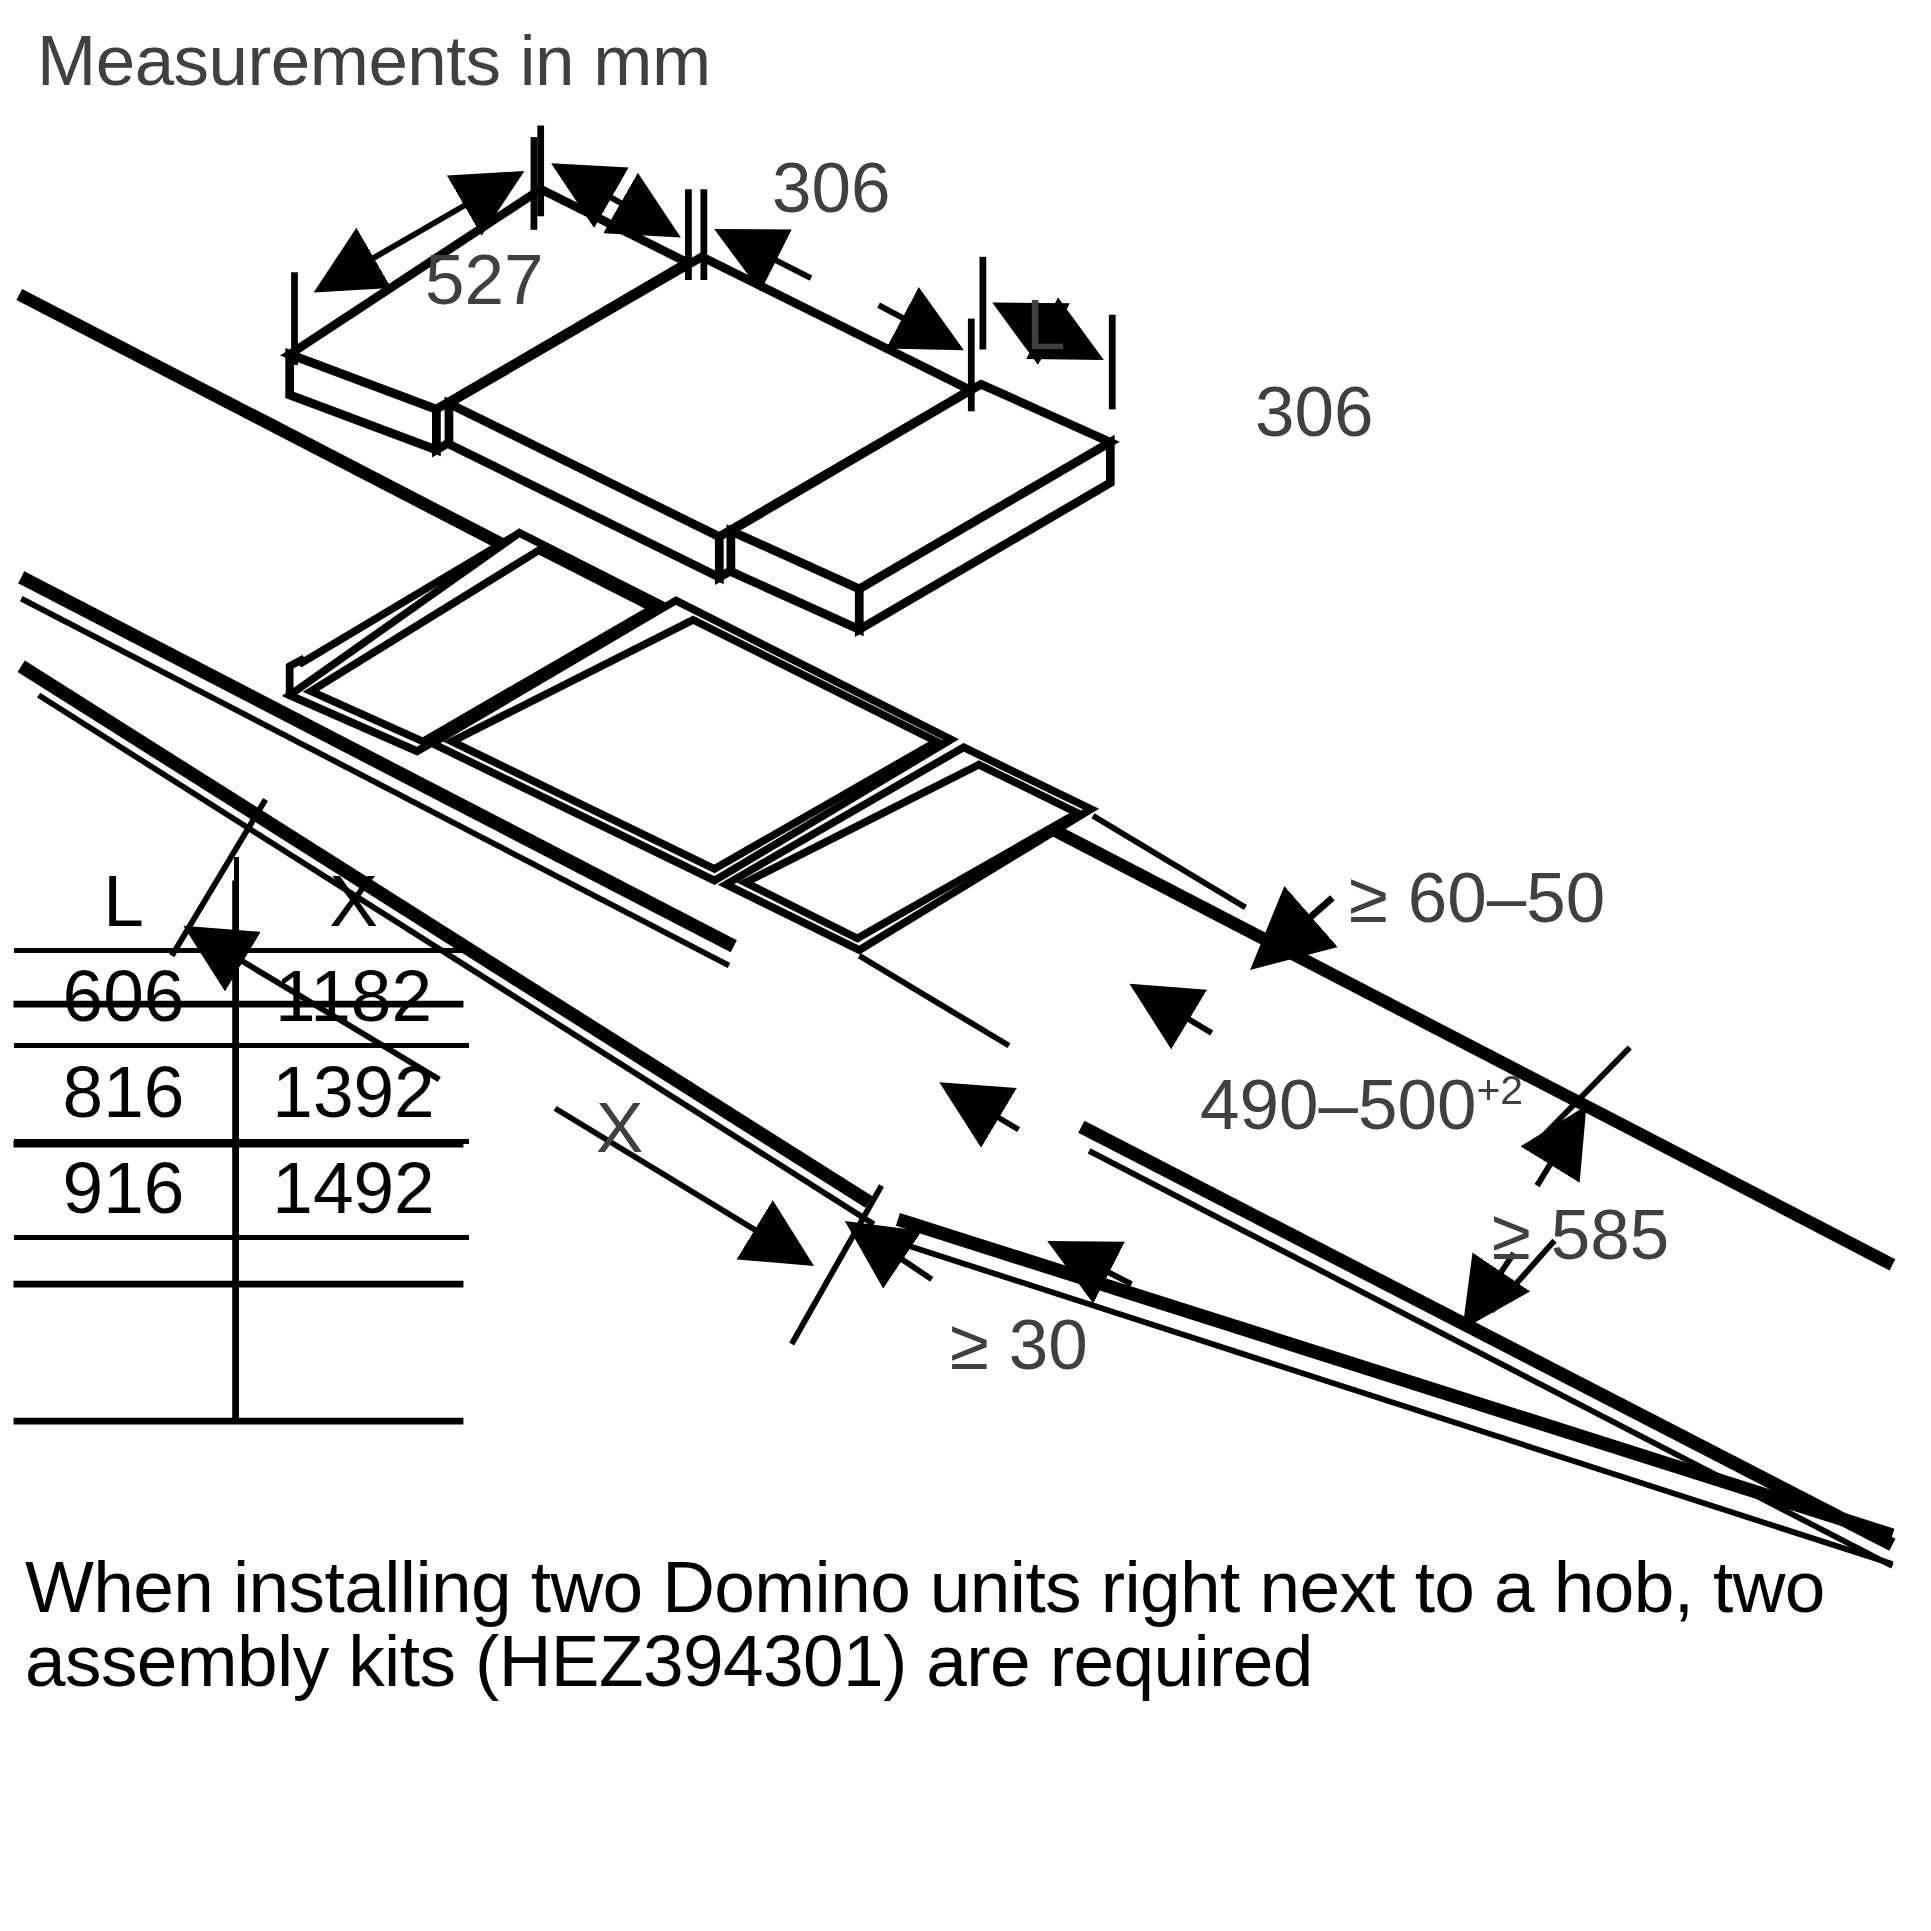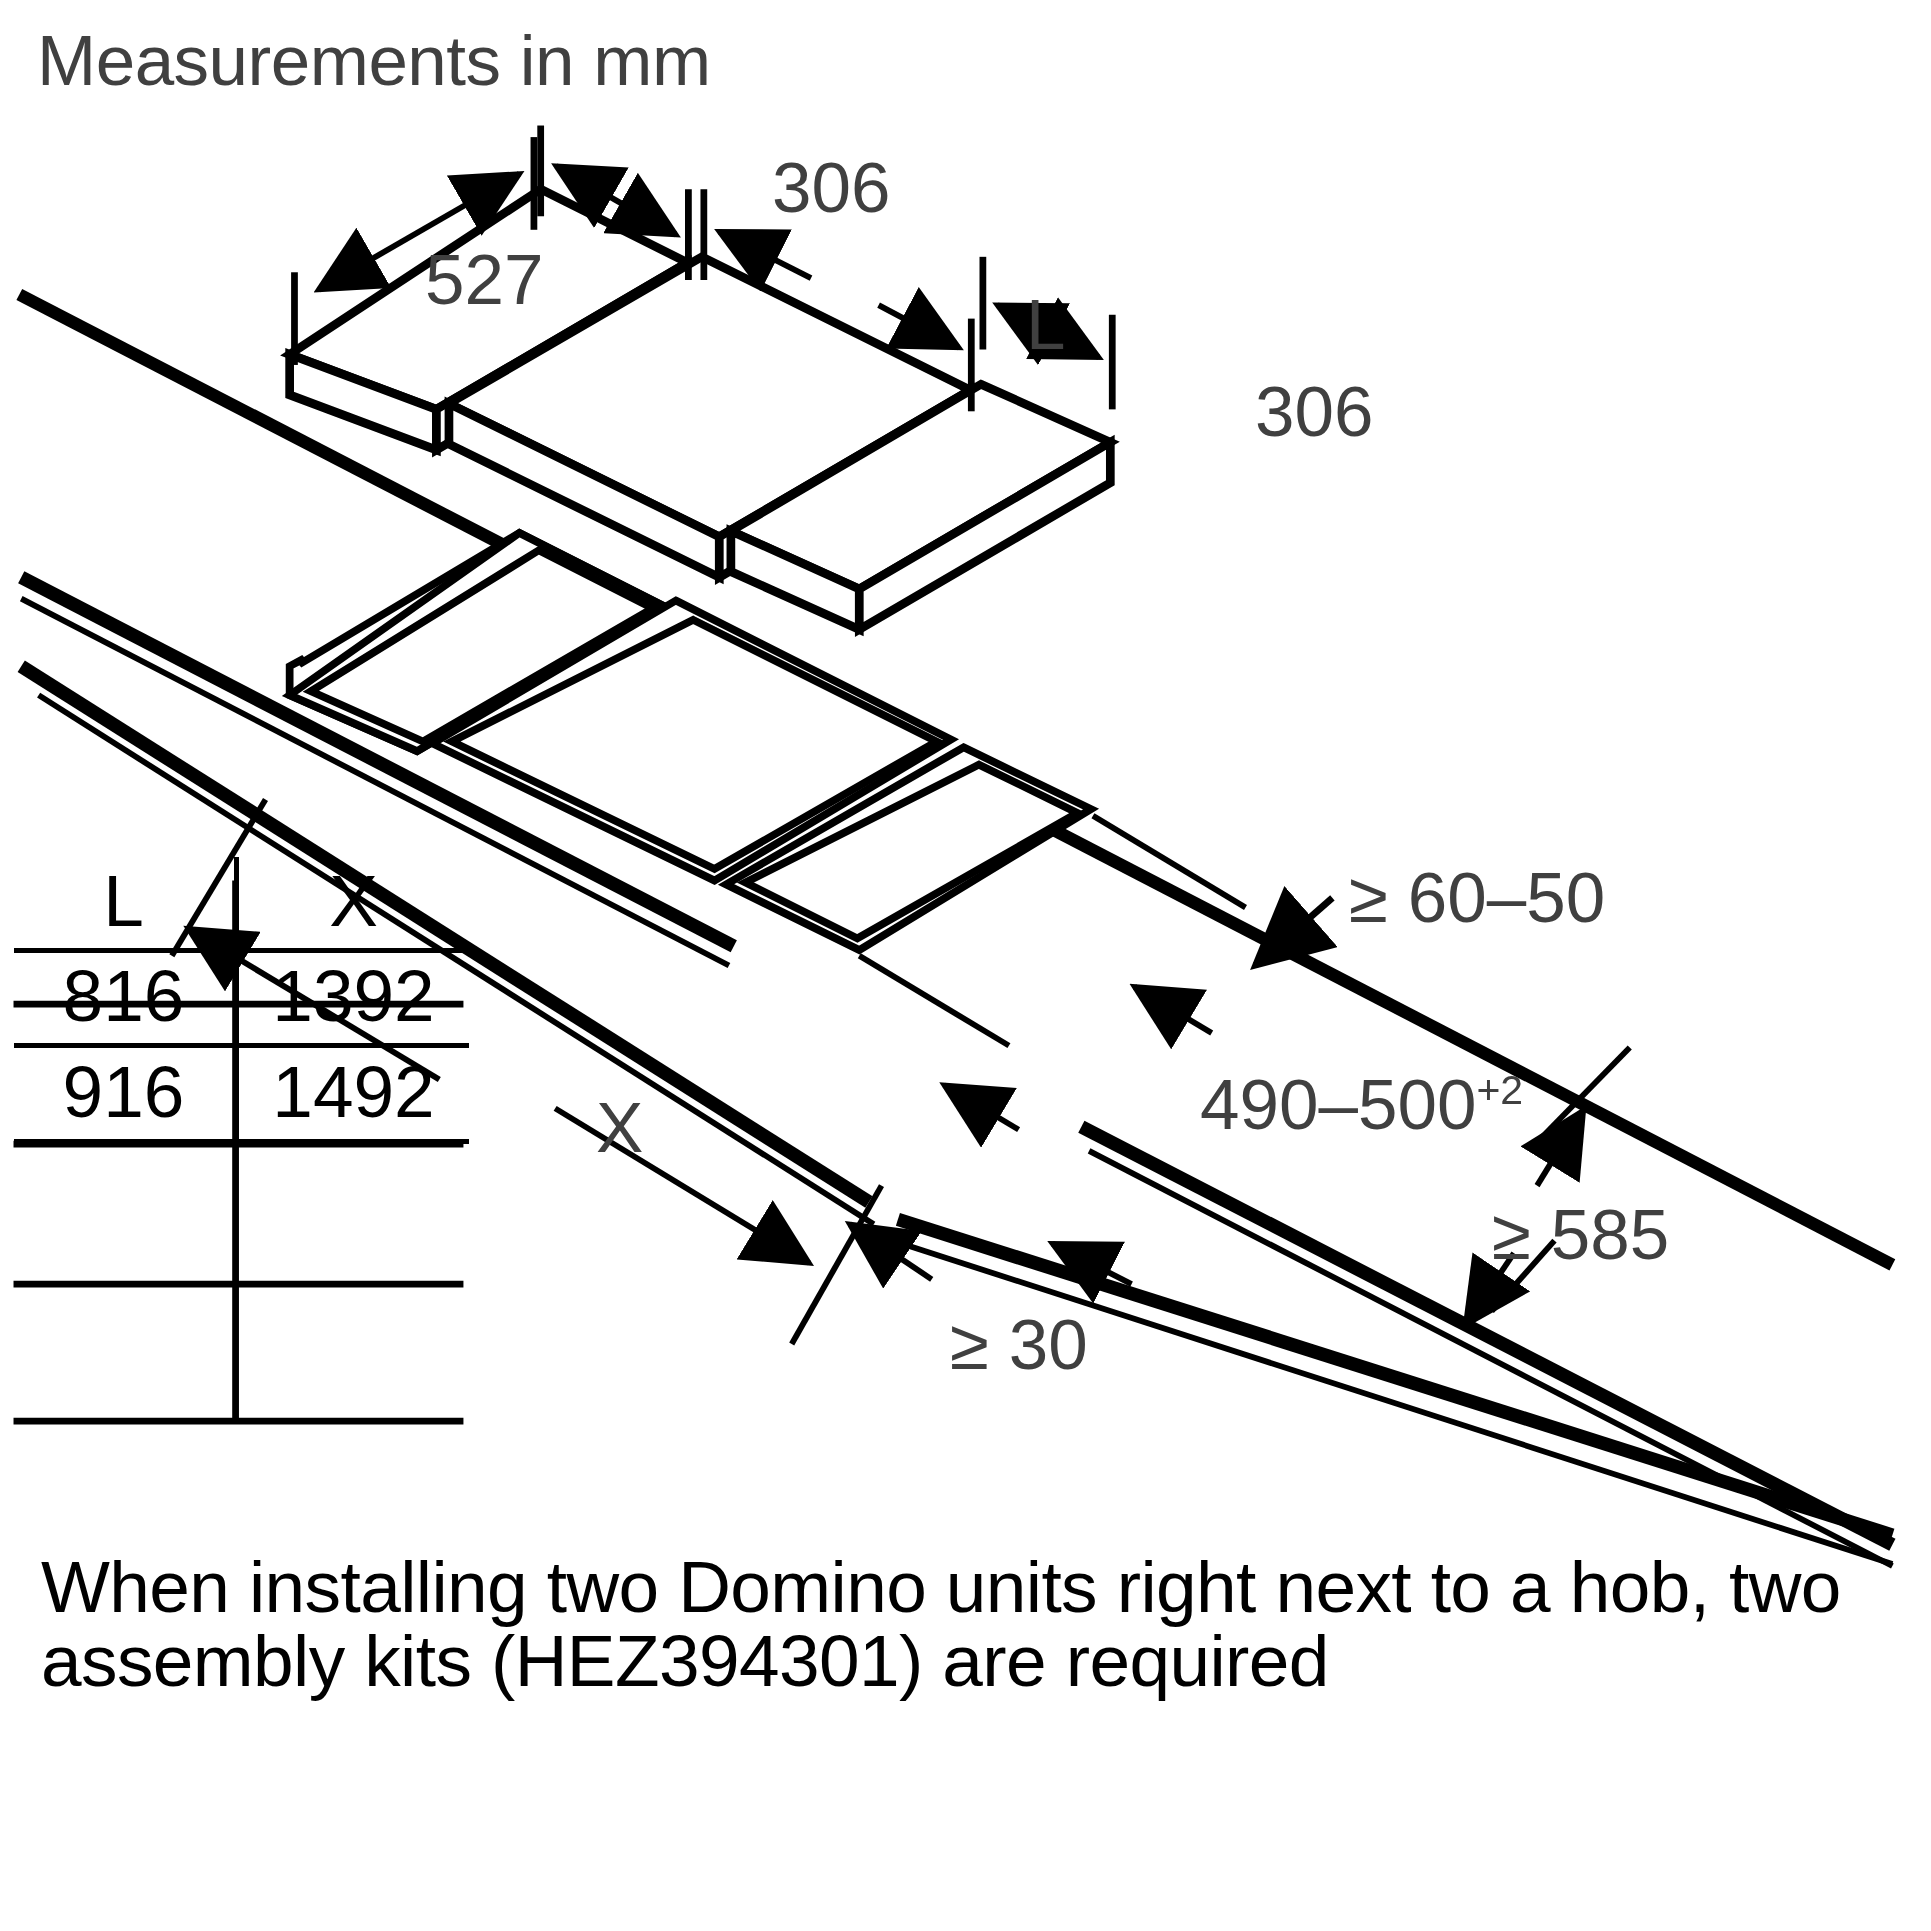--- a/index.html
+++ b/index.html
@@ -51,21 +51,20 @@
     letter-spacing: 0px;
   }
   .note {
     position: absolute;
     left: 25px;
     top: 1550px;
     width: 1834px;
     font-size: 73px;
     line-height: 1.02;
     letter-spacing: -0.6px;
-    margin-left: 16px;
   }
   .tbl {
     position: absolute;
     left: 13.5px;
     top: 857px;
     font-size: 73px;
   }
   .tbl table {
     border-collapse: collapse;
   }
@@ -240,20 +239,24 @@
   <div class="txt dim" style="left:1492px; top:1163px;text-align:right;">≥ 585</div>
 
   <div class="tbl">
     <table>
       <tbody>
           <tr class="hdr">
         <td class="c0">L</td>
         <td>X</td>
       </tr>
       <tr class="r">
+        <td class="c0">606</td>
+        <td>1182</td>
+      </tr>
+      <tr class="r">
         <td class="c0">816</td>
         <td>1392</td>
       </tr>
       <tr class="r">
         <td class="c0">916</td>
         <td>1492</td>
       </tr>
     </tbody>
       </table>
   </div>

